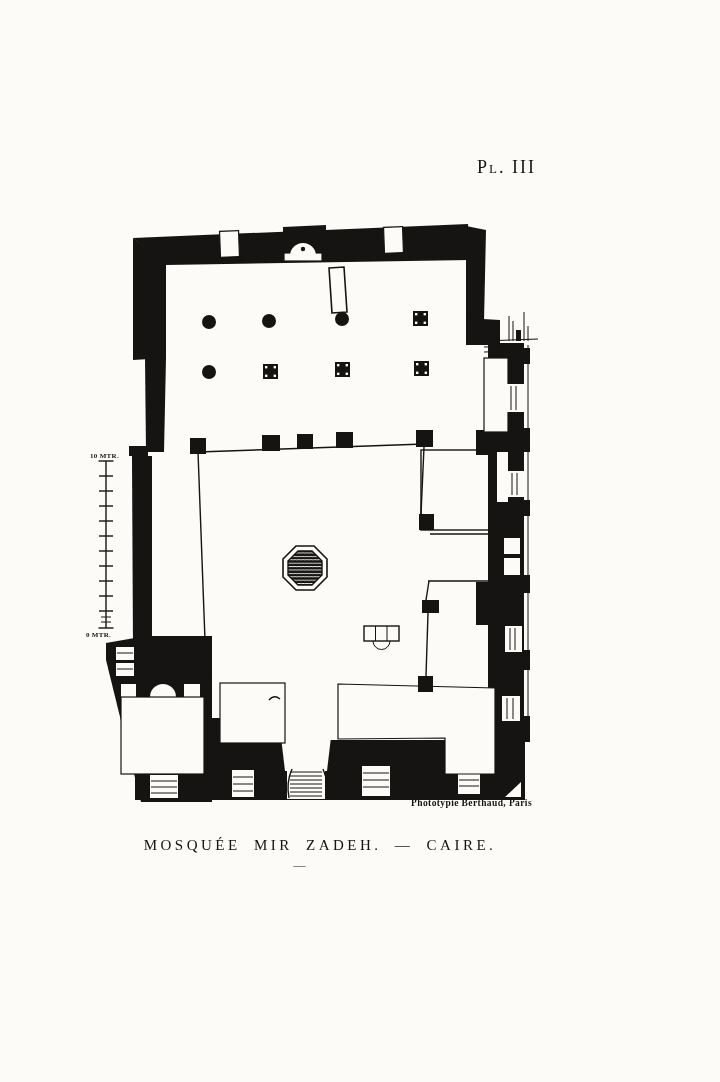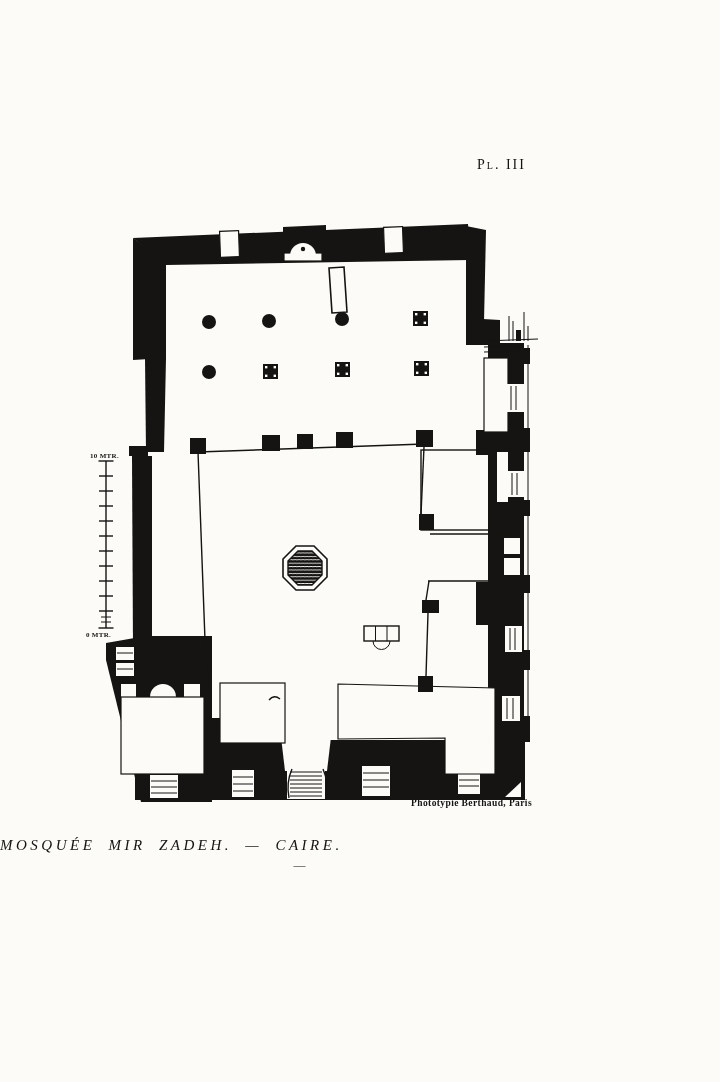--- a/index.html
+++ b/index.html
@@ -11,27 +11,26 @@
     width:720px;height:1082px;
     background:var(--color-paper);
     font-family:"Liberation Serif", serif;
     color:var(--color-ink);
     position:relative;
     overflow:hidden;
   }
   .page{position:absolute;inset:0;}
   .plate-label{
     position:absolute;left:477px;top:157px;
-    font-size:14px;font-variant:small-caps;letter-spacing:2px;
+    font-size:18px;font-variant:small-caps;letter-spacing:2px;
   }
   .caption{
     position:absolute;left:0;top:837px;width:640px;
-    text-align:left;font-size:15px;letter-spacing:3.5px;
+    text-align:center;font-size:15px;letter-spacing:3.5px;
     word-spacing:6px;
-    font-style:italic;
   }
   .caption-rule{
     position:absolute;left:0;top:858px;width:600px;
     text-align:center;font-size:12px;letter-spacing:1px;color:var(--color-ink);
     opacity:.85;
   }
   .credit{
     position:absolute;right:188px;top:798px;
     font-size:9.5px;letter-spacing:.4px;font-weight:bold;
   }

